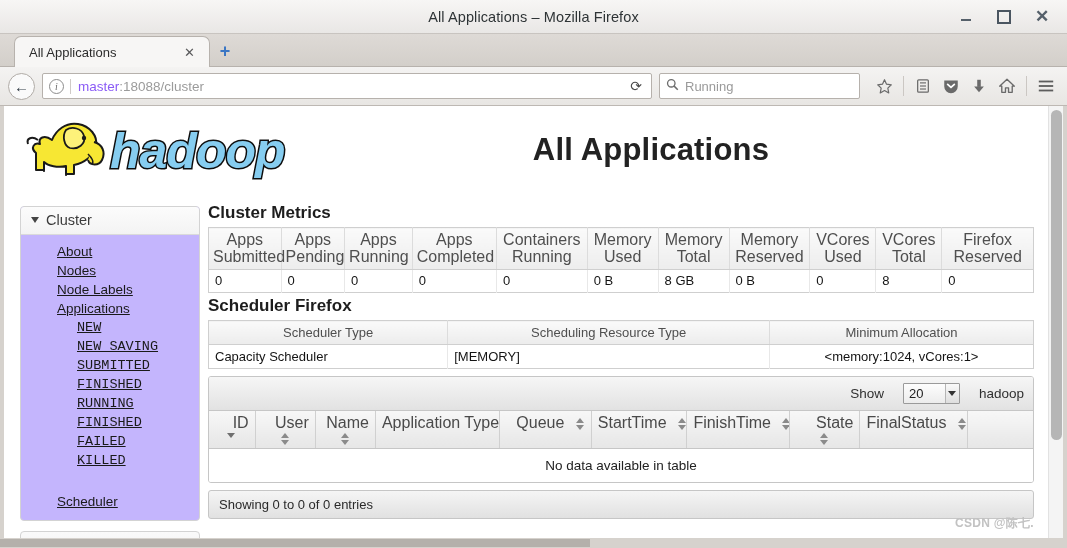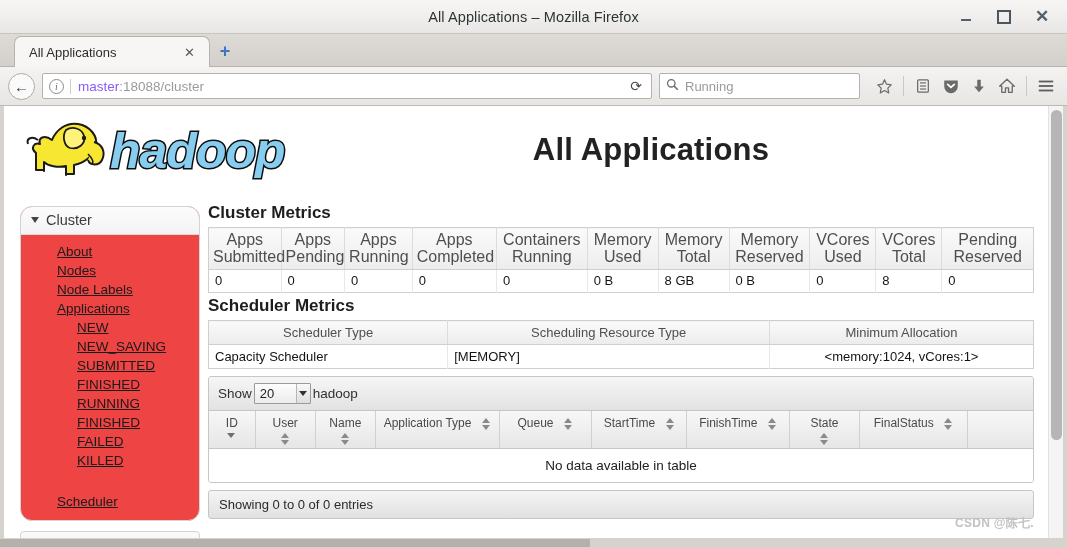--- a/index.html
+++ b/index.html
@@ -146,39 +146,39 @@
     flex: 1; text-align: center; font-size: 31px;
     color: #222; font-weight: bold; letter-spacing: .2px;
     padding-right: 40px;
   }
 
   .body-row { display: flex; align-items: flex-start; }
 
   
   .sidebar { width: 196px; flex: 0 0 196px; padding: 12px 0 0 16px; }
   .panel {
-    border: 1px solid #d3d3d3; border-radius: 12px;
-    background: #ef4444; overflow: hidden;
+    border: 1px solid #d3d3d3; border-radius: 4px;
+    background: #c4b5fd; overflow: hidden;
   }
   .panel-head {
     background: linear-gradient(to bottom,#fcfcfc,#f3f3f3);
     border-bottom: 1px solid #dadada;
     font-size: 14.5px; color: #3b3b3b;
     padding: 5px 8px 6px 10px;
     display: flex; align-items: center; gap: 7px;
   }
   .caret-down { width:0;height:0;border-left:4.5px solid transparent;border-right:4.5px solid transparent;border-top:6px solid #444; }
   .caret-right { width:0;height:0;border-top:4.5px solid transparent;border-bottom:4.5px solid transparent;border-left:6px solid #777; }
   .panel-body { padding: 7px 0 9px 0; }
   .navlink {
     display: block; font-size: 13.5px; color: #1a1a1a;
     text-decoration: underline; padding: 1px 0 1px 36px;
     line-height: 17px; white-space: nowrap;
   }
-  .navlink.sub { padding-left: 56px; }
+  .navlink.sub { padding-left: 56px; font-family: Liberation Mono, monospace; }
   .navlink.spaced { margin-top: 22px; }
   .tools-box {
     margin-top: 10px;
     border: 1px solid #d3d3d3; border-radius: 4px;
     background: linear-gradient(to bottom,#fafafa,#f0f0f0);
     font-size: 14.5px; color: #767676;
     padding: 5px 8px 6px 10px;
     display: flex; align-items: center; gap: 7px;
   }
 
@@ -228,21 +228,21 @@
   
   .dt-wrap {
     margin-top: 7px;
     border: 1px solid #c6c6c6; border-radius: 3px;
     background: #fff; overflow: hidden;
   }
   .dt-top {
     background: linear-gradient(to bottom,#f6f6f6,#e2e2e2);
     border-bottom: 1px solid #c6c6c6;
     padding: 6px 9px; font-size: 13.5px; color: #303030;
-    display: flex; align-items: center; gap: 2px;
+    display: flex; align-items: center; gap: 19px; justify-content: flex-end;
   }
   .dt-select {
     display: inline-flex; align-items: center;
     border: 1px solid #9a9a9a; background: linear-gradient(to bottom,#fdfdfd,#ececec);
     height: 21px; padding: 0 0 0 5px; border-radius: 1px;
     font-size: 13px; color: #222; min-width: 57px;
   }
   .dt-select .val { flex: 1; }
   .dt-select .arrow {
     width: 14px; height: 19px; margin-left: 3px;
@@ -252,22 +252,22 @@
   }
   .dt-select .arrow i {
     width:0;height:0;border-left:4px solid transparent;border-right:4px solid transparent;border-top:5px solid #333;
     display:block;
   }
   table.dt { width:100%; border-collapse: collapse; table-layout: fixed; }
   table.dt th {
     background: linear-gradient(to bottom,#f7f7f7,#e6e6e6);
     border-right: 1px solid #d0d0d0;
     border-bottom: 1px solid #c6c6c6;
-    font-weight: normal; font-size: 12px; color: #4a4a4a;
-    padding: 4px 6px 3px; text-align: center; vertical-align: top;
+    font-weight: normal; font-size: 16px; color: #4a4a4a;
+    padding: 4px 6px 3px; text-align: right; vertical-align: top;
     line-height: 16px; white-space: nowrap; overflow: hidden;
   }
   table.dt th:last-child { border-right: none; }
   .th-lbl { display:inline; }
   .sortico {
     display:inline-block; width: 9px; margin-left: 7px;
     vertical-align: middle; line-height: 0;
   }
   .sortico i { display:block; }
   .sortico .up { width:0;height:0;border-left:4.5px solid transparent;border-right:4.5px solid transparent;border-bottom:5px solid #8a8a8a;margin-bottom:2px; }
@@ -464,41 +464,41 @@
                 <th>Apps Submitted</th>
                 <th>Apps Pending</th>
                 <th>Apps Running</th>
                 <th>Apps Completed</th>
                 <th>Containers Running</th>
                 <th>Memory Used</th>
                 <th>Memory Total</th>
                 <th>Memory Reserved</th>
                 <th>VCores Used</th>
                 <th>VCores Total</th>
-                <th>Pending Reserved</th>
+                <th>Firefox Reserved</th>
               </tr>
             </thead>
             <tbody>
               <tr>
                 <td>0</td>
                 <td>0</td>
                 <td>0</td>
                 <td>0</td>
                 <td>0</td>
                 <td>0 B</td>
                 <td>8 GB</td>
                 <td>0 B</td>
                 <td>0</td>
                 <td>8</td>
                 <td>0</td>
               </tr>
             </tbody>
           </table>
 
-          <div class="sect-title">Scheduler Metrics</div>
+          <div class="sect-title">Scheduler Firefox</div>
           <table class="sched">
             <colgroup>
                 <col style="width:29%">
                 <col style="width:39%">
                 <col style="width:32%">
               </colgroup>
             <thead>
               <tr>
                 <th>Scheduler Type</th>
                 <th>Scheduling Resource Type</th>

